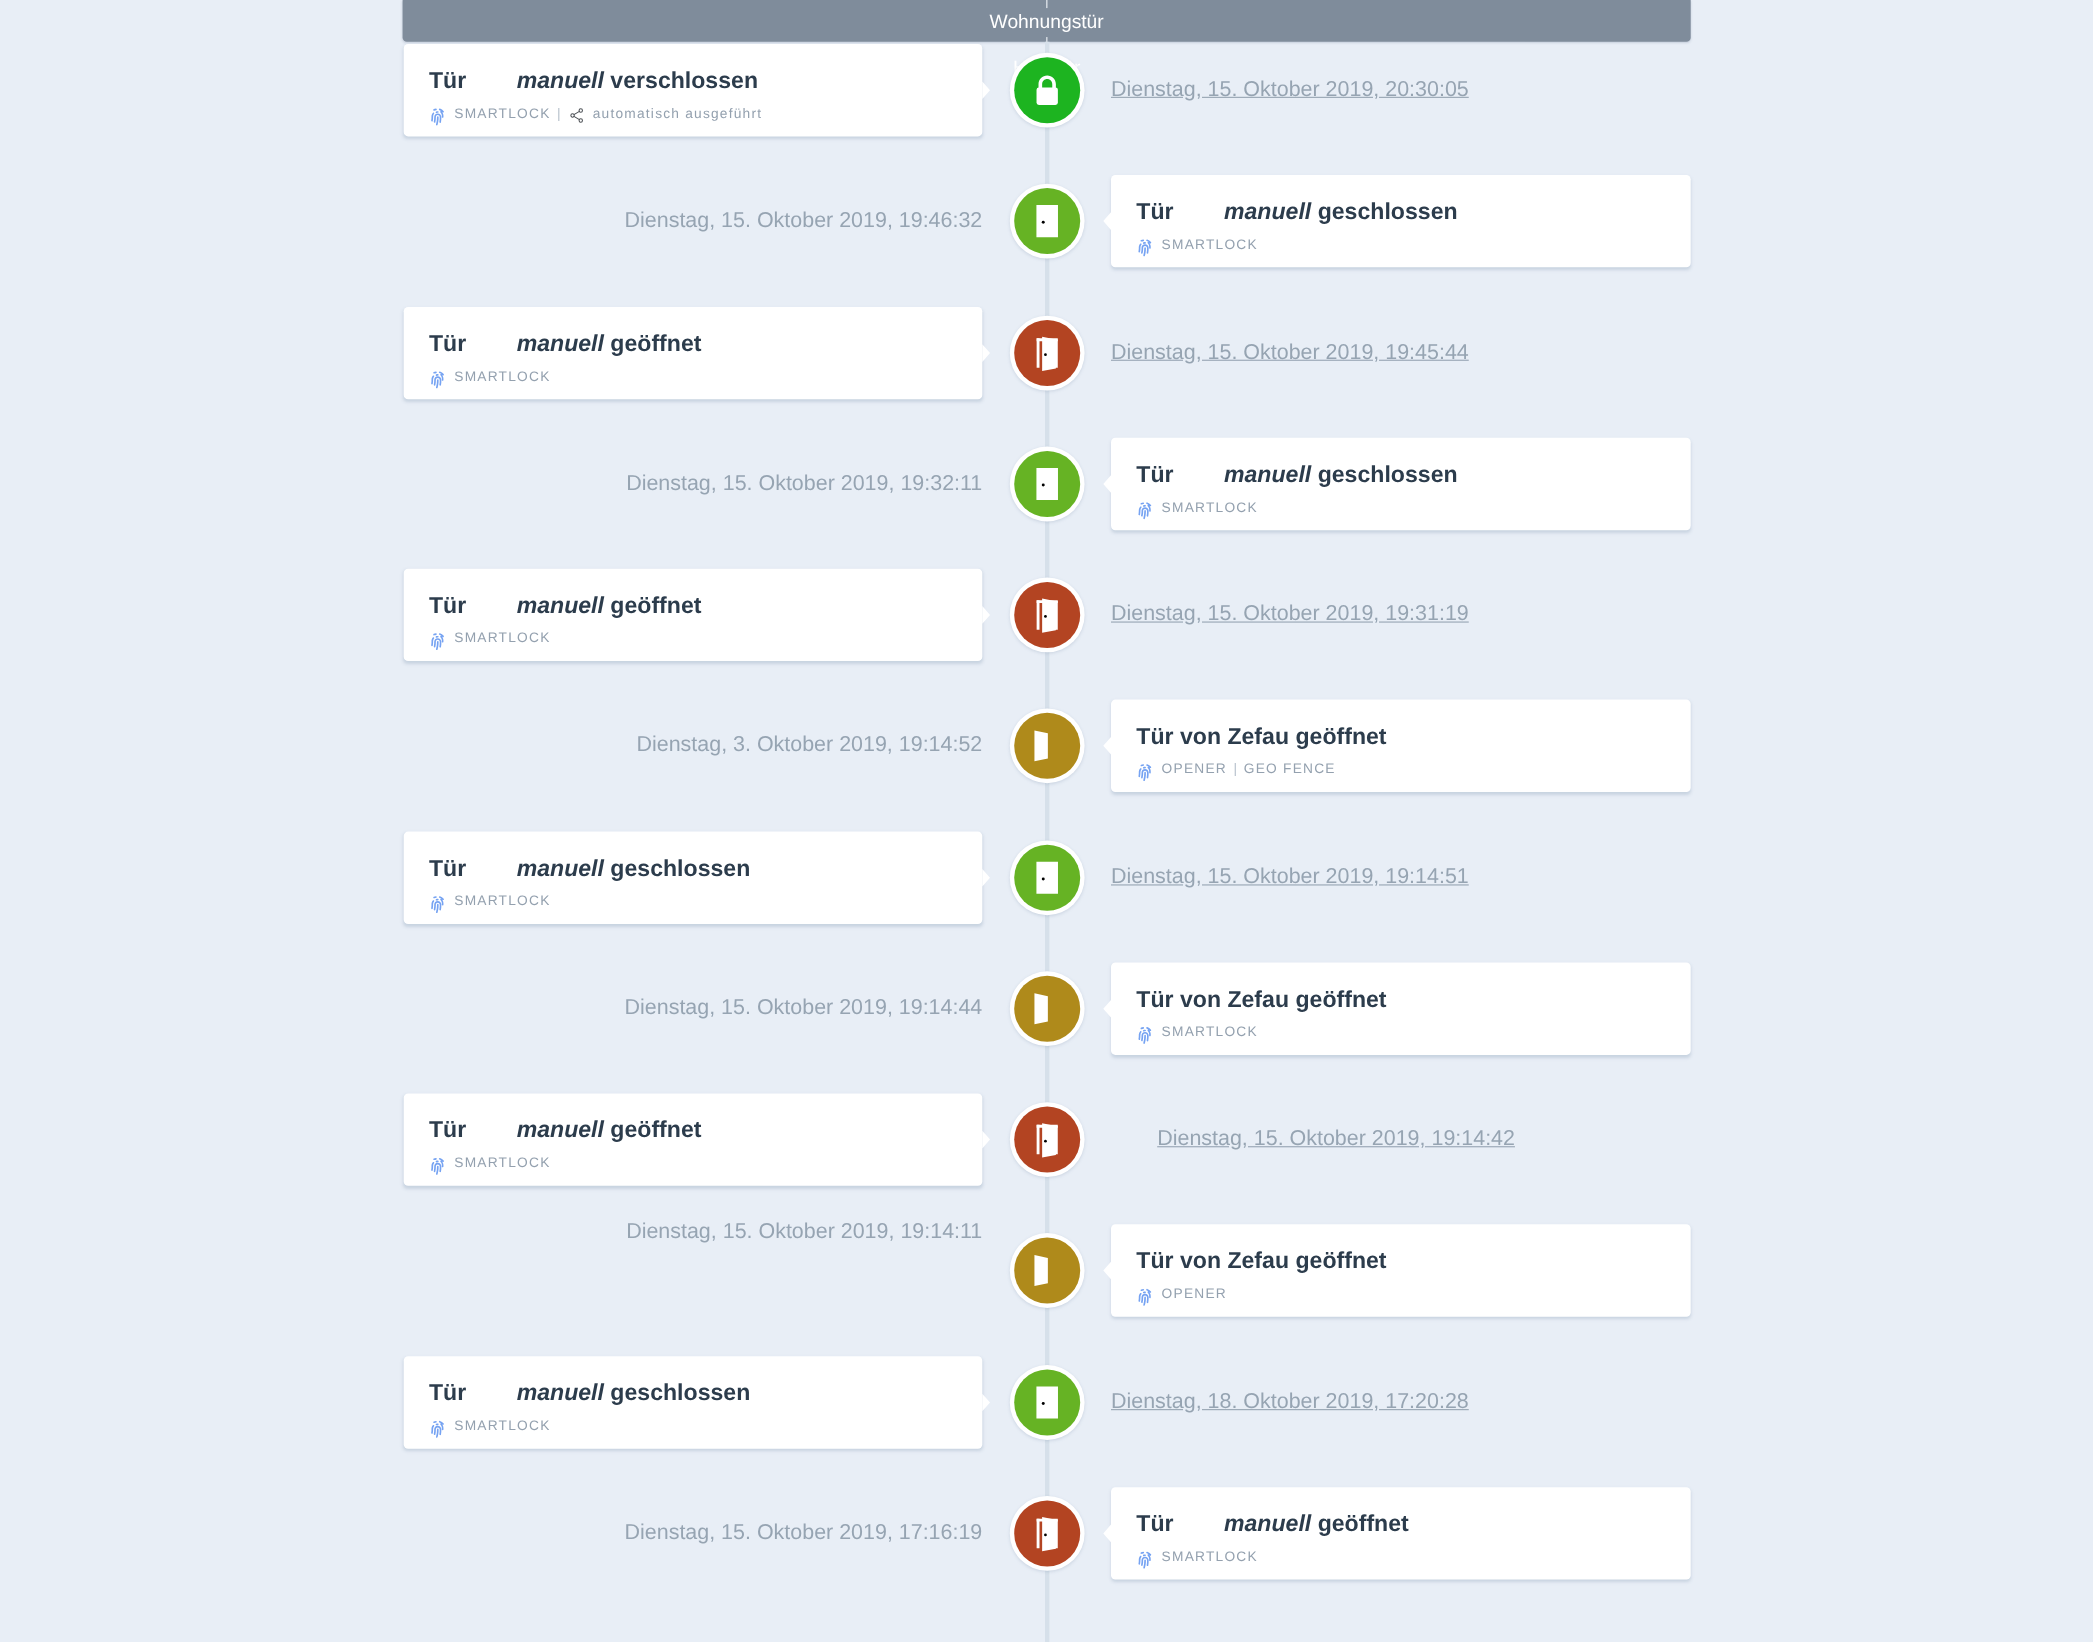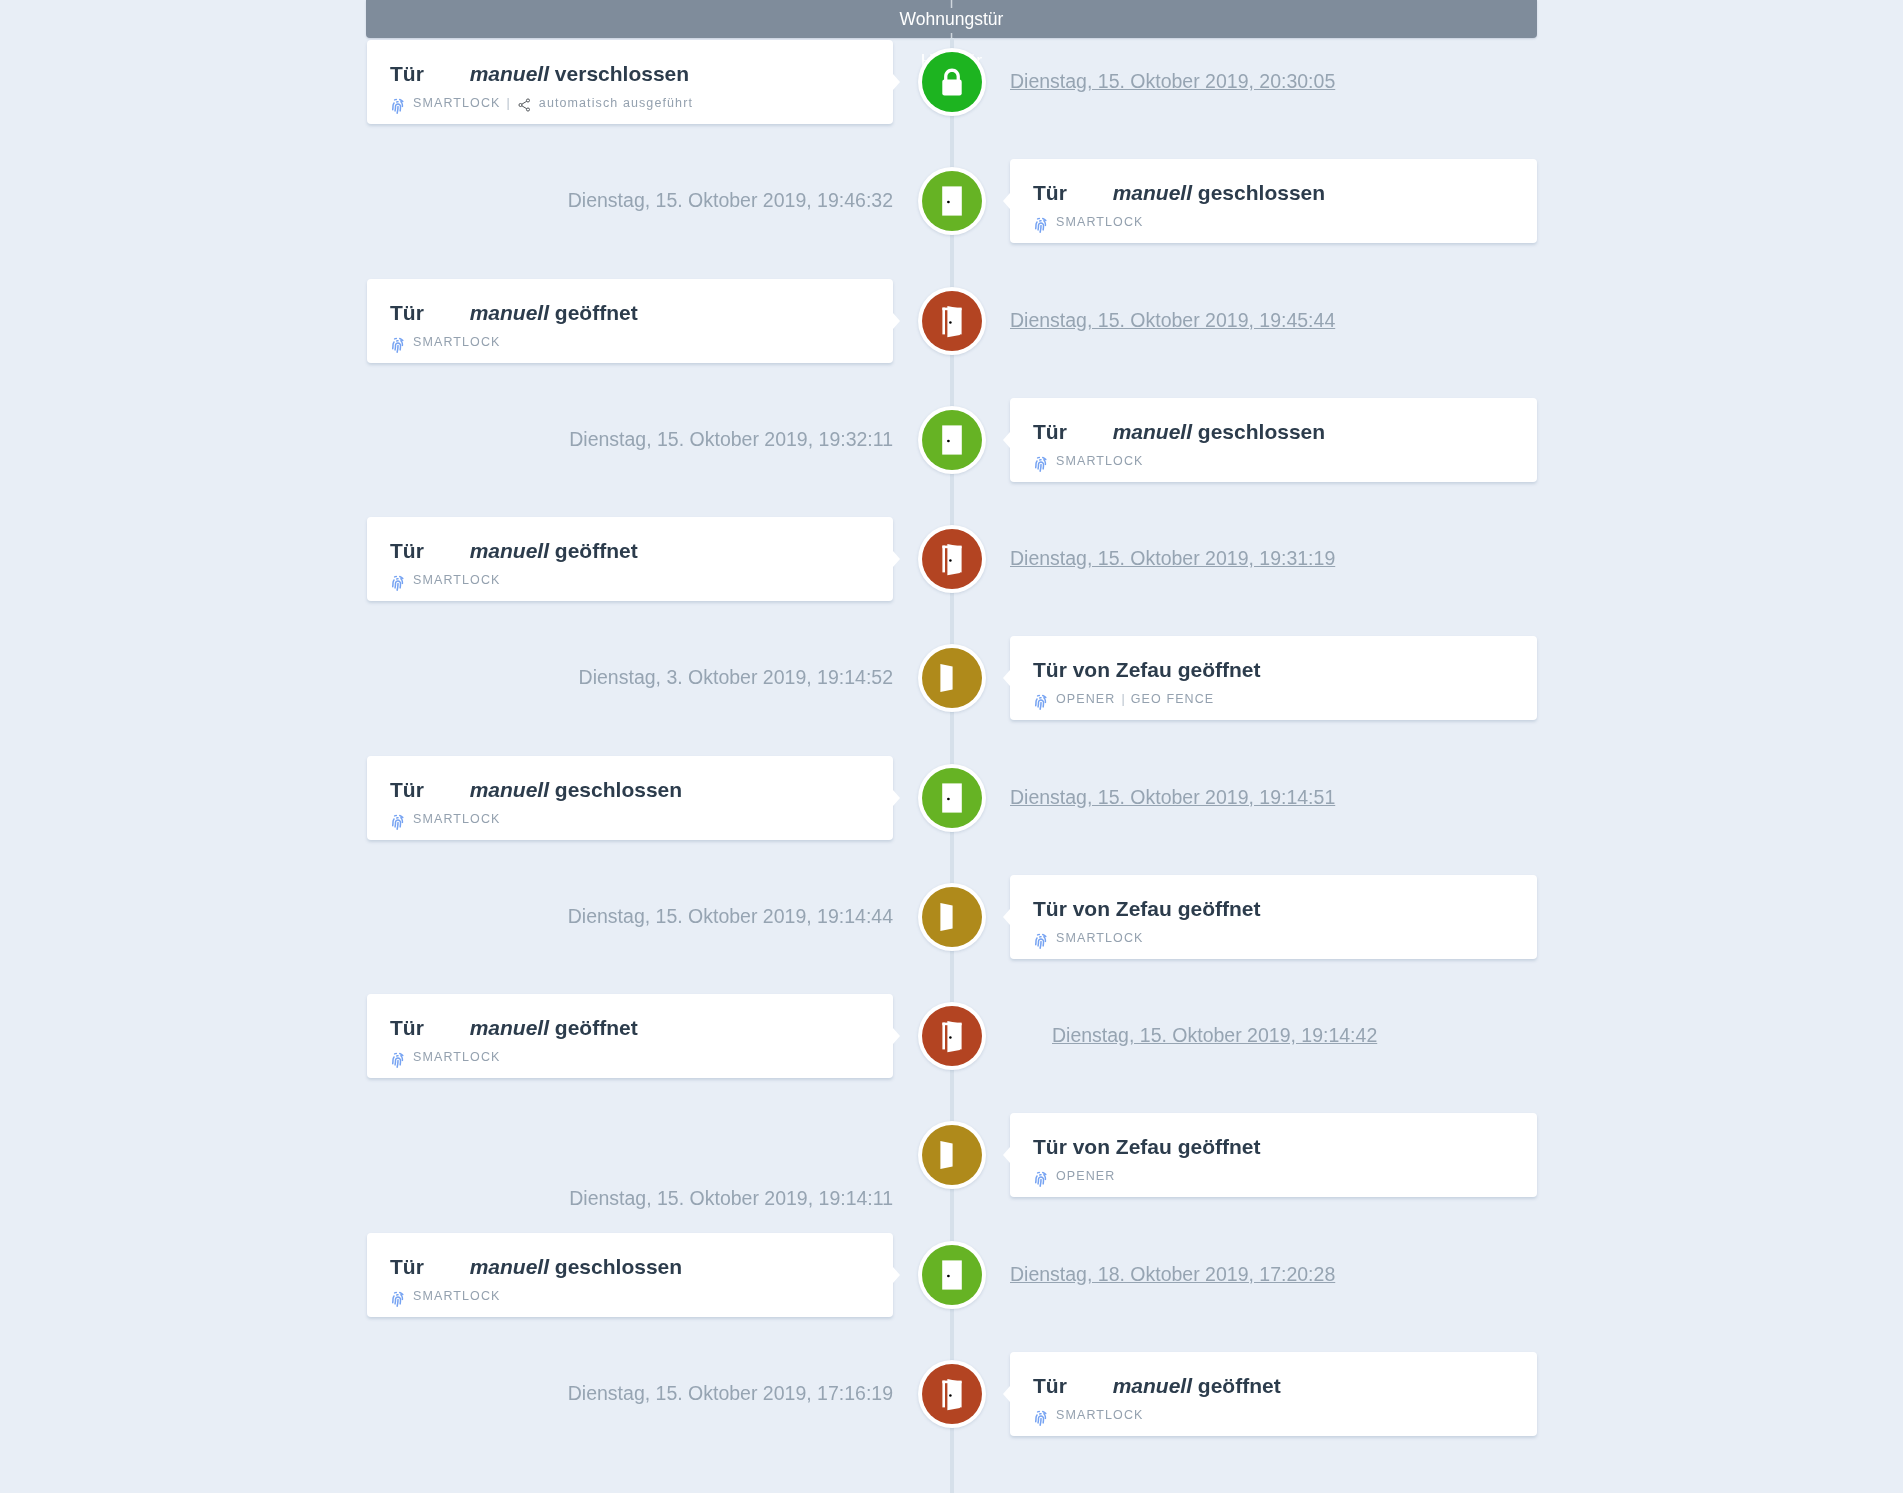--- a/index.html
+++ b/index.html
@@ -284,21 +284,21 @@
       <div class="card right" style="top: 1113.43px;">
         <div class="arrow"></div>
         <div class="title">Tür von Zefau geöffnet</div>
         <div class="meta">
           <svg class="fp">
             <use href="#i-fingerprint-icon"></use>
           </svg>
           <span>OPENER</span>
         </div>
       </div>
-      <div class="stamp left" style="top: 1189px; text-align: center;">Dienstag, 15. Oktober 2019, 19:14:11</div>
+      <div class="stamp left" style="top: 1110px; text-align: center;">Dienstag, 15. Oktober 2019, 19:14:11</div>
       <div class="node" style="top: 1240.7px;">
         <div class="disc ic-closed" style="background:#66b324">
           <svg width="36" height="36" viewBox="0 0 36 36">
             <use href="#i-door-closed-icon"></use>
           </svg>
         </div>
       </div>
       <div class="card left" style="top: 1232.7px;">
         <div class="arrow"></div>
         <div class="title">Tür <em>manuell</em> geschlossen</div>

